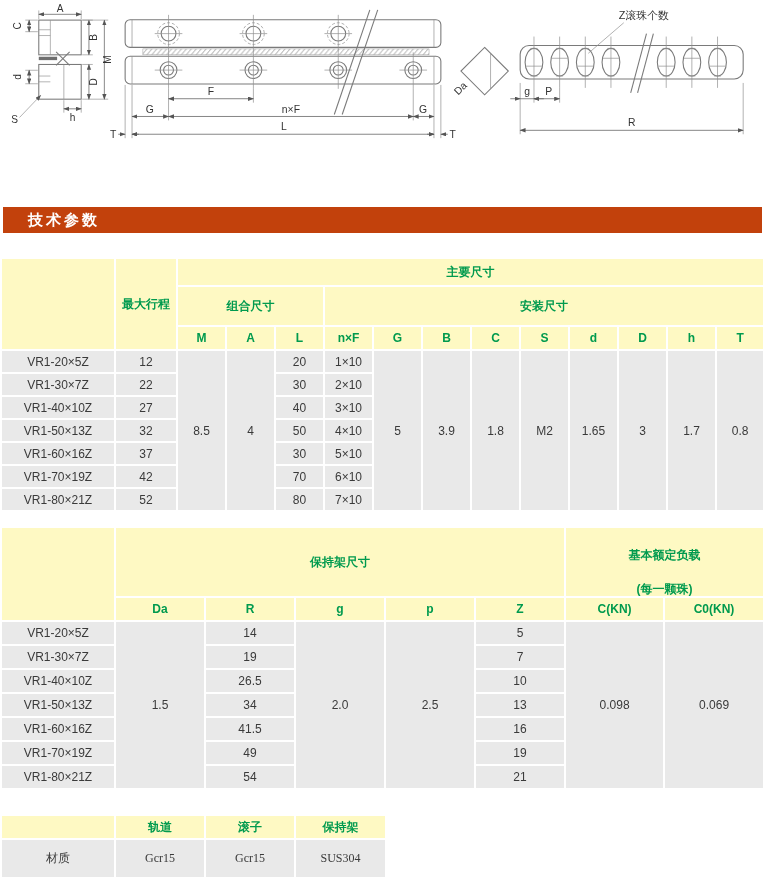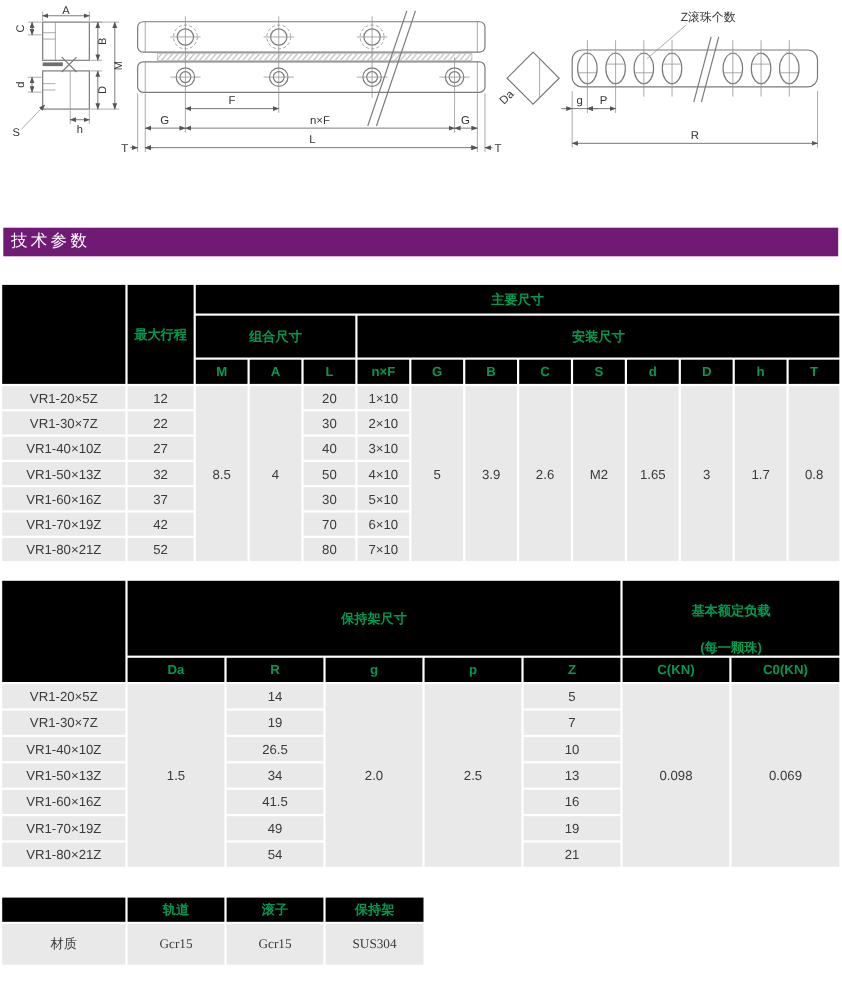--- a/index.html
+++ b/index.html
@@ -7,28 +7,28 @@
         font-family:"Liberation Sans","DejaVu Sans",sans-serif;}
   .diag{position:absolute;}
   svg .ol{fill:none;stroke:#7a7a7a;stroke-width:1.1;}
   svg .thin{fill:none;stroke:#8f8f8f;stroke-width:0.7;}
   svg .dim{fill:none;stroke:#666;stroke-width:0.8;}
   svg .dsh{fill:none;stroke:#9a9a9a;stroke-width:0.8;stroke-dasharray:3,2;}
   svg .seam{fill:#6f6f6f;stroke:none;}
   svg text{font-family:"Liberation Sans","DejaVu Sans",sans-serif;font-size:10.5px;fill:#333;}
   svg text.cjk{font-size:11px;}
   .section-bar{position:absolute;left:3px;top:207px;width:759px;height:26px;box-sizing:border-box;
-        background:#701a75;color:#fff;font-size:15px;font-weight:normal;line-height:26px;
-        padding-left:7px;letter-spacing:3px;}
+        background:#c2410c;color:#fff;font-size:15px;font-weight:bold;line-height:26px;
+        padding-left:25px;letter-spacing:3px;}
   table{border-collapse:separate;border-spacing:2px;table-layout:fixed;position:absolute;left:0;}
   #t1{top:257px;width:765px;}
   #t2{top:526px;width:765px;}
   #t3{top:814px;width:387px;font-family:Liberation Serif, serif;}
   th,td{padding:0;text-align:center;vertical-align:middle;overflow:hidden;}
-  th{background:#000000;color:#009a4e;font-size:12px;font-weight:bold;}
+  th{background:#fef9c3;color:#009a4e;font-size:12px;font-weight:bold;}
   td{background:#e9e9e9;color:#3a3a3a;font-size:12px;font-weight:normal;}
   #t1 tr.hr1{height:26px;} #t1 tr.hr2{height:38px;font-family:Liberation Serif, serif;} #t1 tr.hr3{height:22px;}
   #t1 tbody tr{height:21px;}
   #t2 tr.hr1{height:44px;padding-left:44px;} #t2 tr.hr2{height:22px;}
   #t2 tbody tr{height:22px;}
   #t2 th .two-line{line-height:14px;display:block;margin-top:20px;}
   #t3 thead tr{height:22px;} #t3 tbody tr{height:37px;}
   .footnote{position:absolute;right:3px;top:780px;text-align:right;color:#333;
         font-size:11.5px;line-height:15px;}
   .footnote .star{color:#cc0000;position:relative;top:-2px;margin-right:3px;font-size:11px;}
@@ -309,21 +309,21 @@
     <tbody>
       <tr>
         <td>VR1-20×5Z</td>
         <td>12</td>
         <td rowspan="7">8.5</td>
         <td rowspan="7">4</td>
         <td>20</td>
         <td>1×10</td>
         <td rowspan="7">5</td>
         <td rowspan="7">3.9</td>
-        <td rowspan="7">2.6</td>
+        <td rowspan="7">1.8</td>
         <td rowspan="7">M2</td>
         <td rowspan="7">1.65</td>
         <td rowspan="7">3</td>
         <td rowspan="7">1.7</td>
         <td rowspan="7">0.8</td>
       </tr>
       <tr>
         <td>VR1-30×7Z</td>
         <td>22</td>
         <td>30</td>

